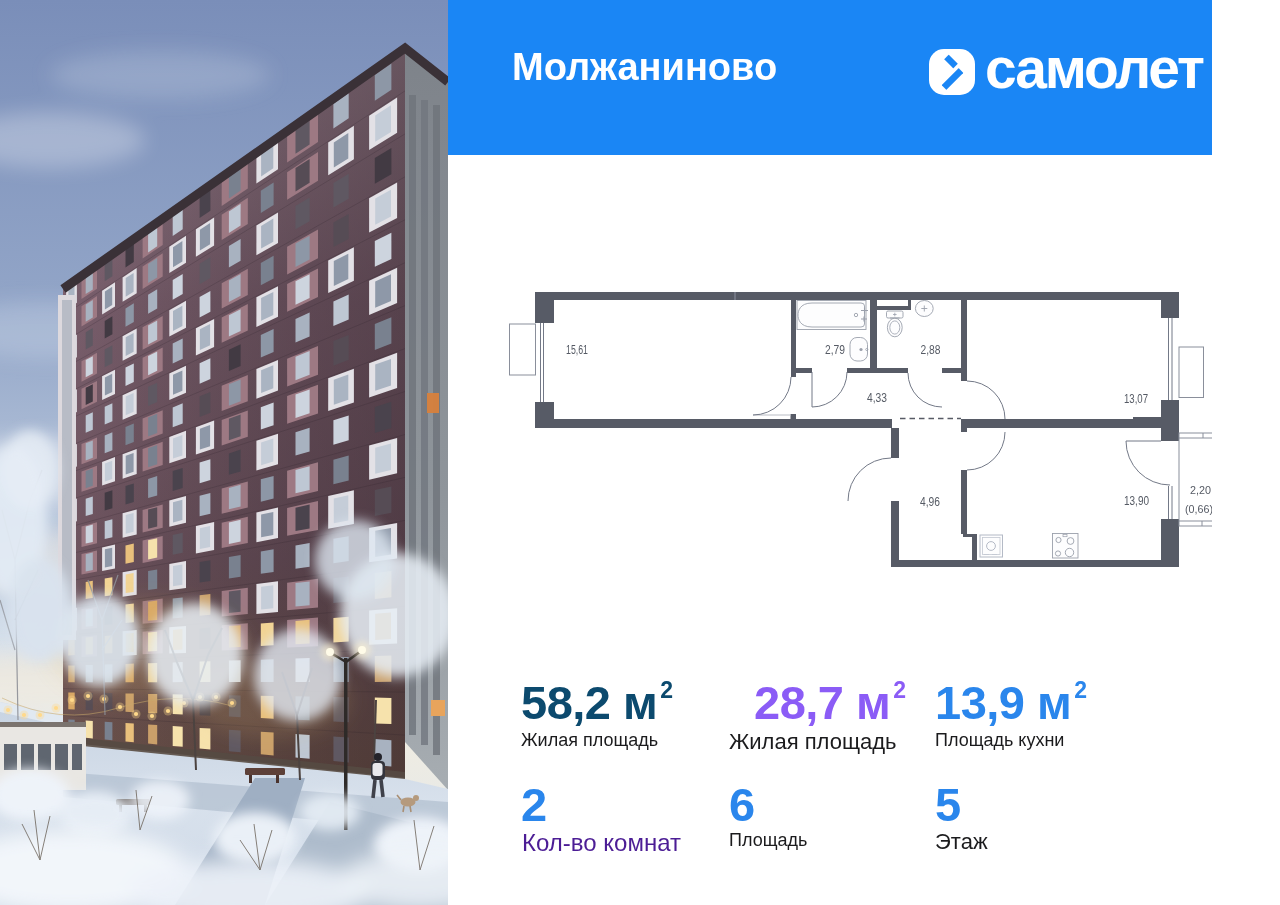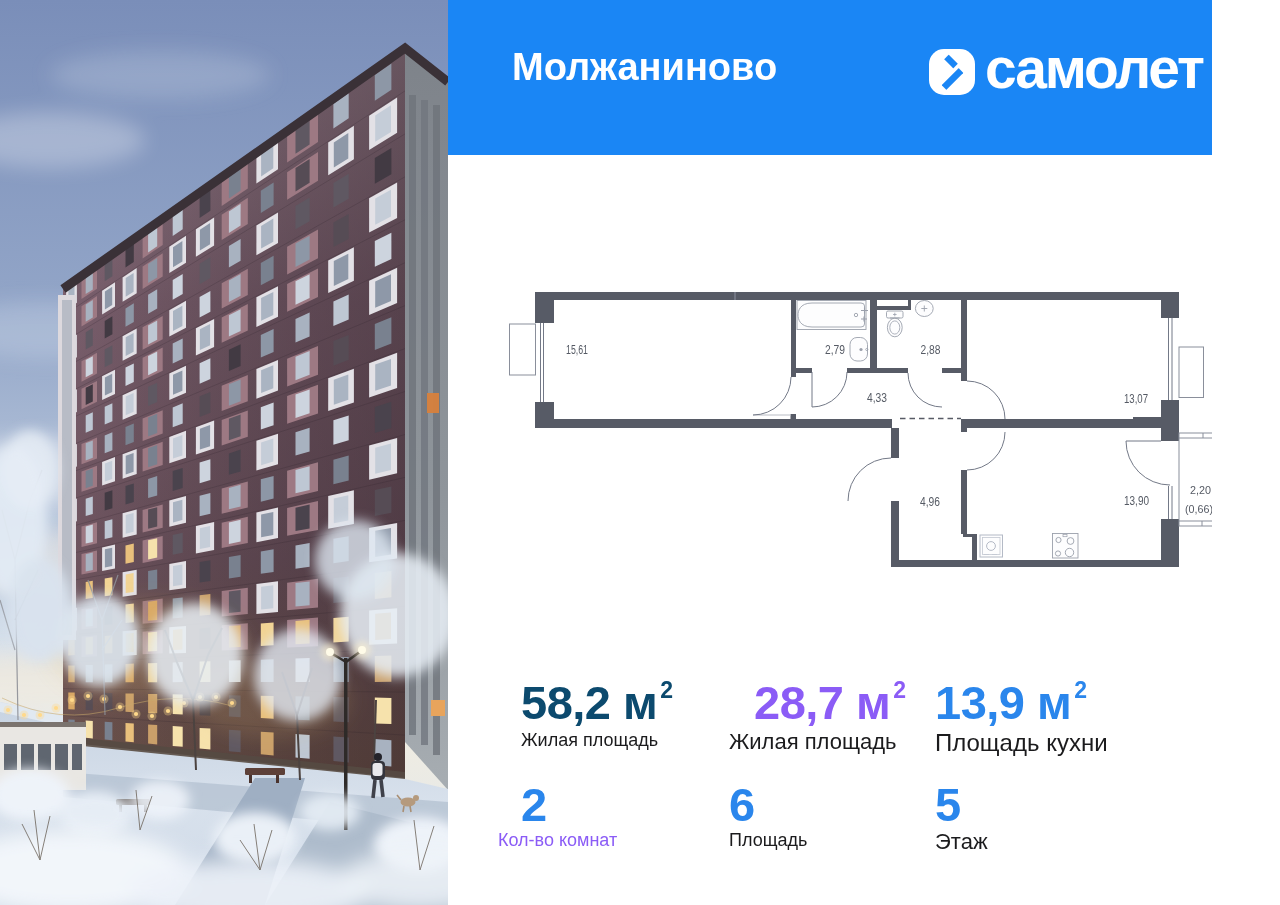--- a/index.html
+++ b/index.html
@@ -696,25 +696,25 @@
 <div style="position:absolute;left:521px;top:679px;color:#0c4a6e;font-size:47px;font-weight:bold;line-height:1;letter-spacing:-0.5px">58,2 м<span style="position:relative;font-size:23px;top:-0.9em;margin-left:3px">2</span></div>
 
 <div style="position:absolute;left:521px;top:731px;color:#1b1b1d;font-size:18px;line-height:1">Жилая площадь</div>
 
 <div style="position:absolute;left:754px;top:679px;color:#8b5cf6;font-size:47px;font-weight:bold;line-height:1;letter-spacing:-0.5px">28,7 м<span style="position:relative;font-size:23px;top:-0.9em;margin-left:3px">2</span></div>
 
 <div style="position:absolute;left:729px;top:731px;color:#1b1b1d;font-size:22px;line-height:1">Жилая площадь</div>
 
 <div style="position:absolute;left:935px;top:679px;color:#2a86ec;font-size:47px;font-weight:bold;line-height:1;letter-spacing:-0.5px">13,9 м<span style="position:relative;font-size:23px;top:-0.9em;margin-left:3px">2</span></div>
 
-<div style="position:absolute;left:935px;top:731px;color:#1b1b1d;font-size:24px;line-height:1">Площадь кухни</div>
+<div style="position:absolute;left:935px;top:731px;color:#1b1b1d;font-size:18px;line-height:1">Площадь кухни</div>
 
 <div style="position:absolute;left:521px;top:781px;color:#2a86ec;font-size:47px;font-weight:bold;line-height:1;letter-spacing:-0.5px">2</div>
 
-<div style="position:absolute;left:498px;top:831px;color:#8b5cf6;font-size:18px;line-height:1">Кол-во комнат</div>
+<div style="position:absolute;left:522px;top:831px;color:#4c1d95;font-size:24px;line-height:1">Кол-во комнат</div>
 
 <div style="position:absolute;left:729px;top:781px;color:#2a86ec;font-size:47px;font-weight:bold;line-height:1;letter-spacing:-0.5px">6</div>
 
 <div style="position:absolute;left:729px;top:831px;color:#1b1b1d;font-size:18px;line-height:1">Площадь</div>
 
 <div style="position:absolute;left:935px;top:781px;color:#2a86ec;font-size:47px;font-weight:bold;line-height:1;letter-spacing:-0.5px">5</div>
 
 <div style="position:absolute;left:935px;top:831px;color:#1b1b1d;font-size:22px;line-height:1">Этаж</div>
 
 </div>

